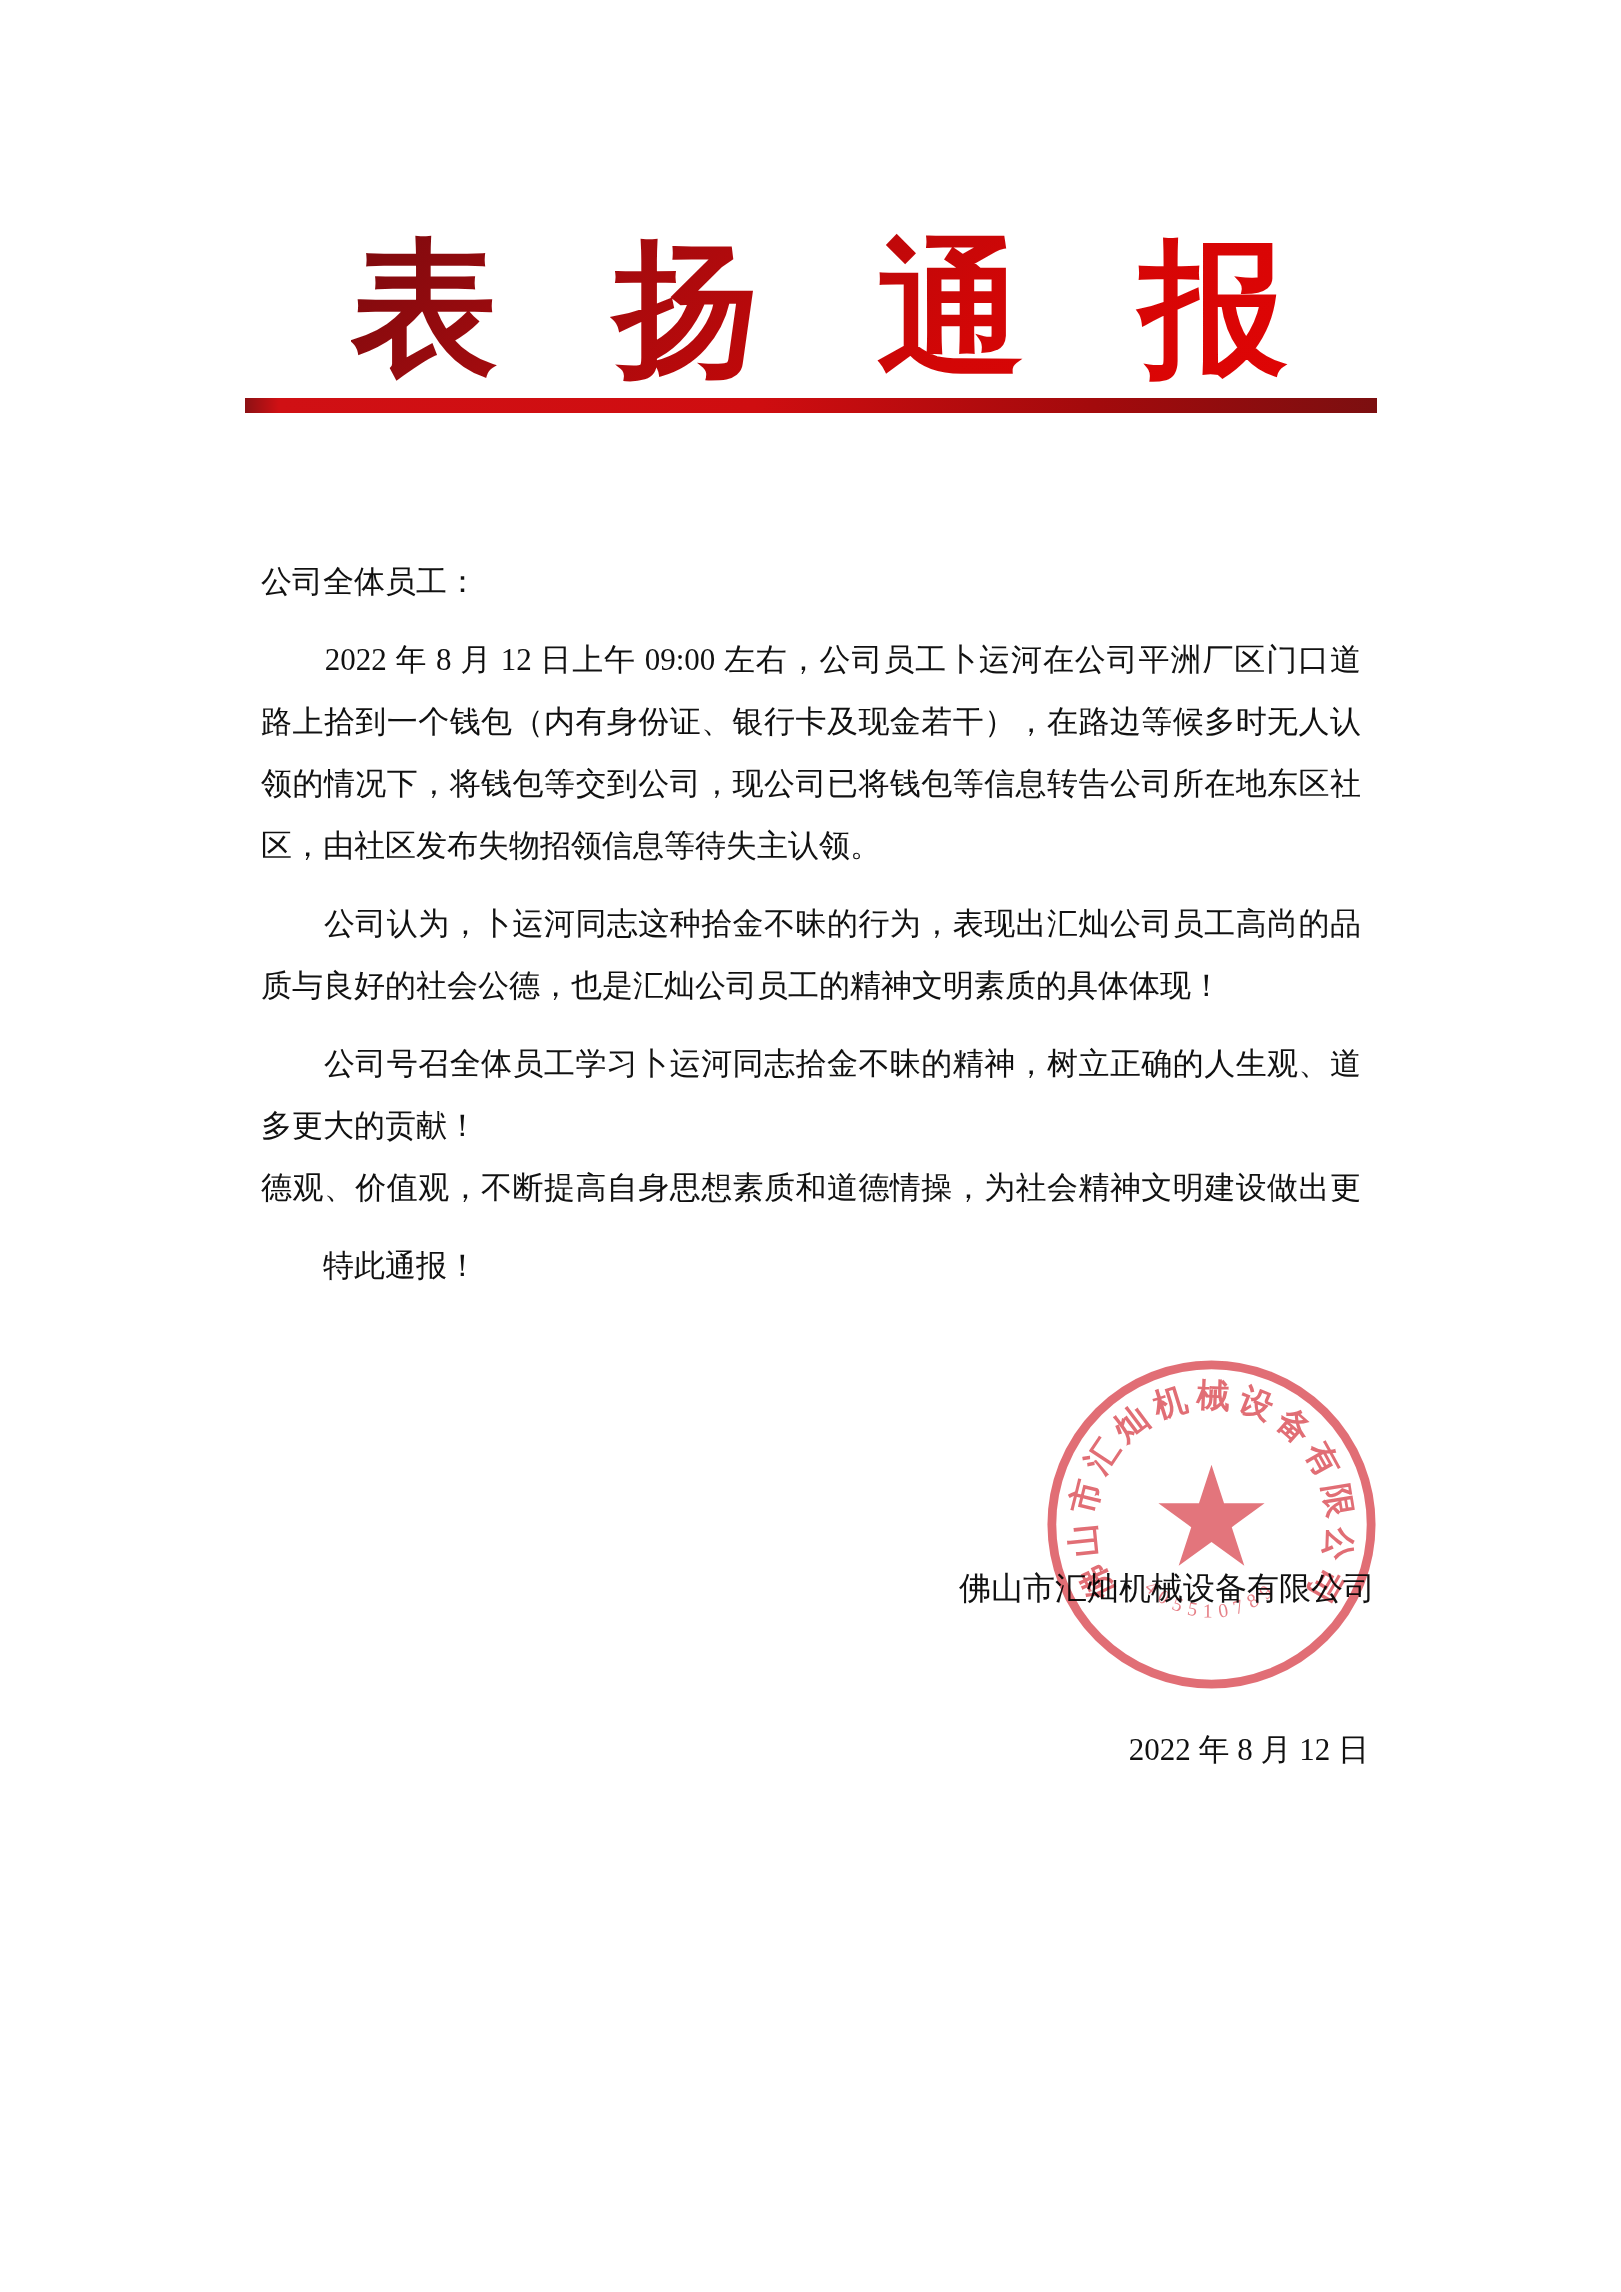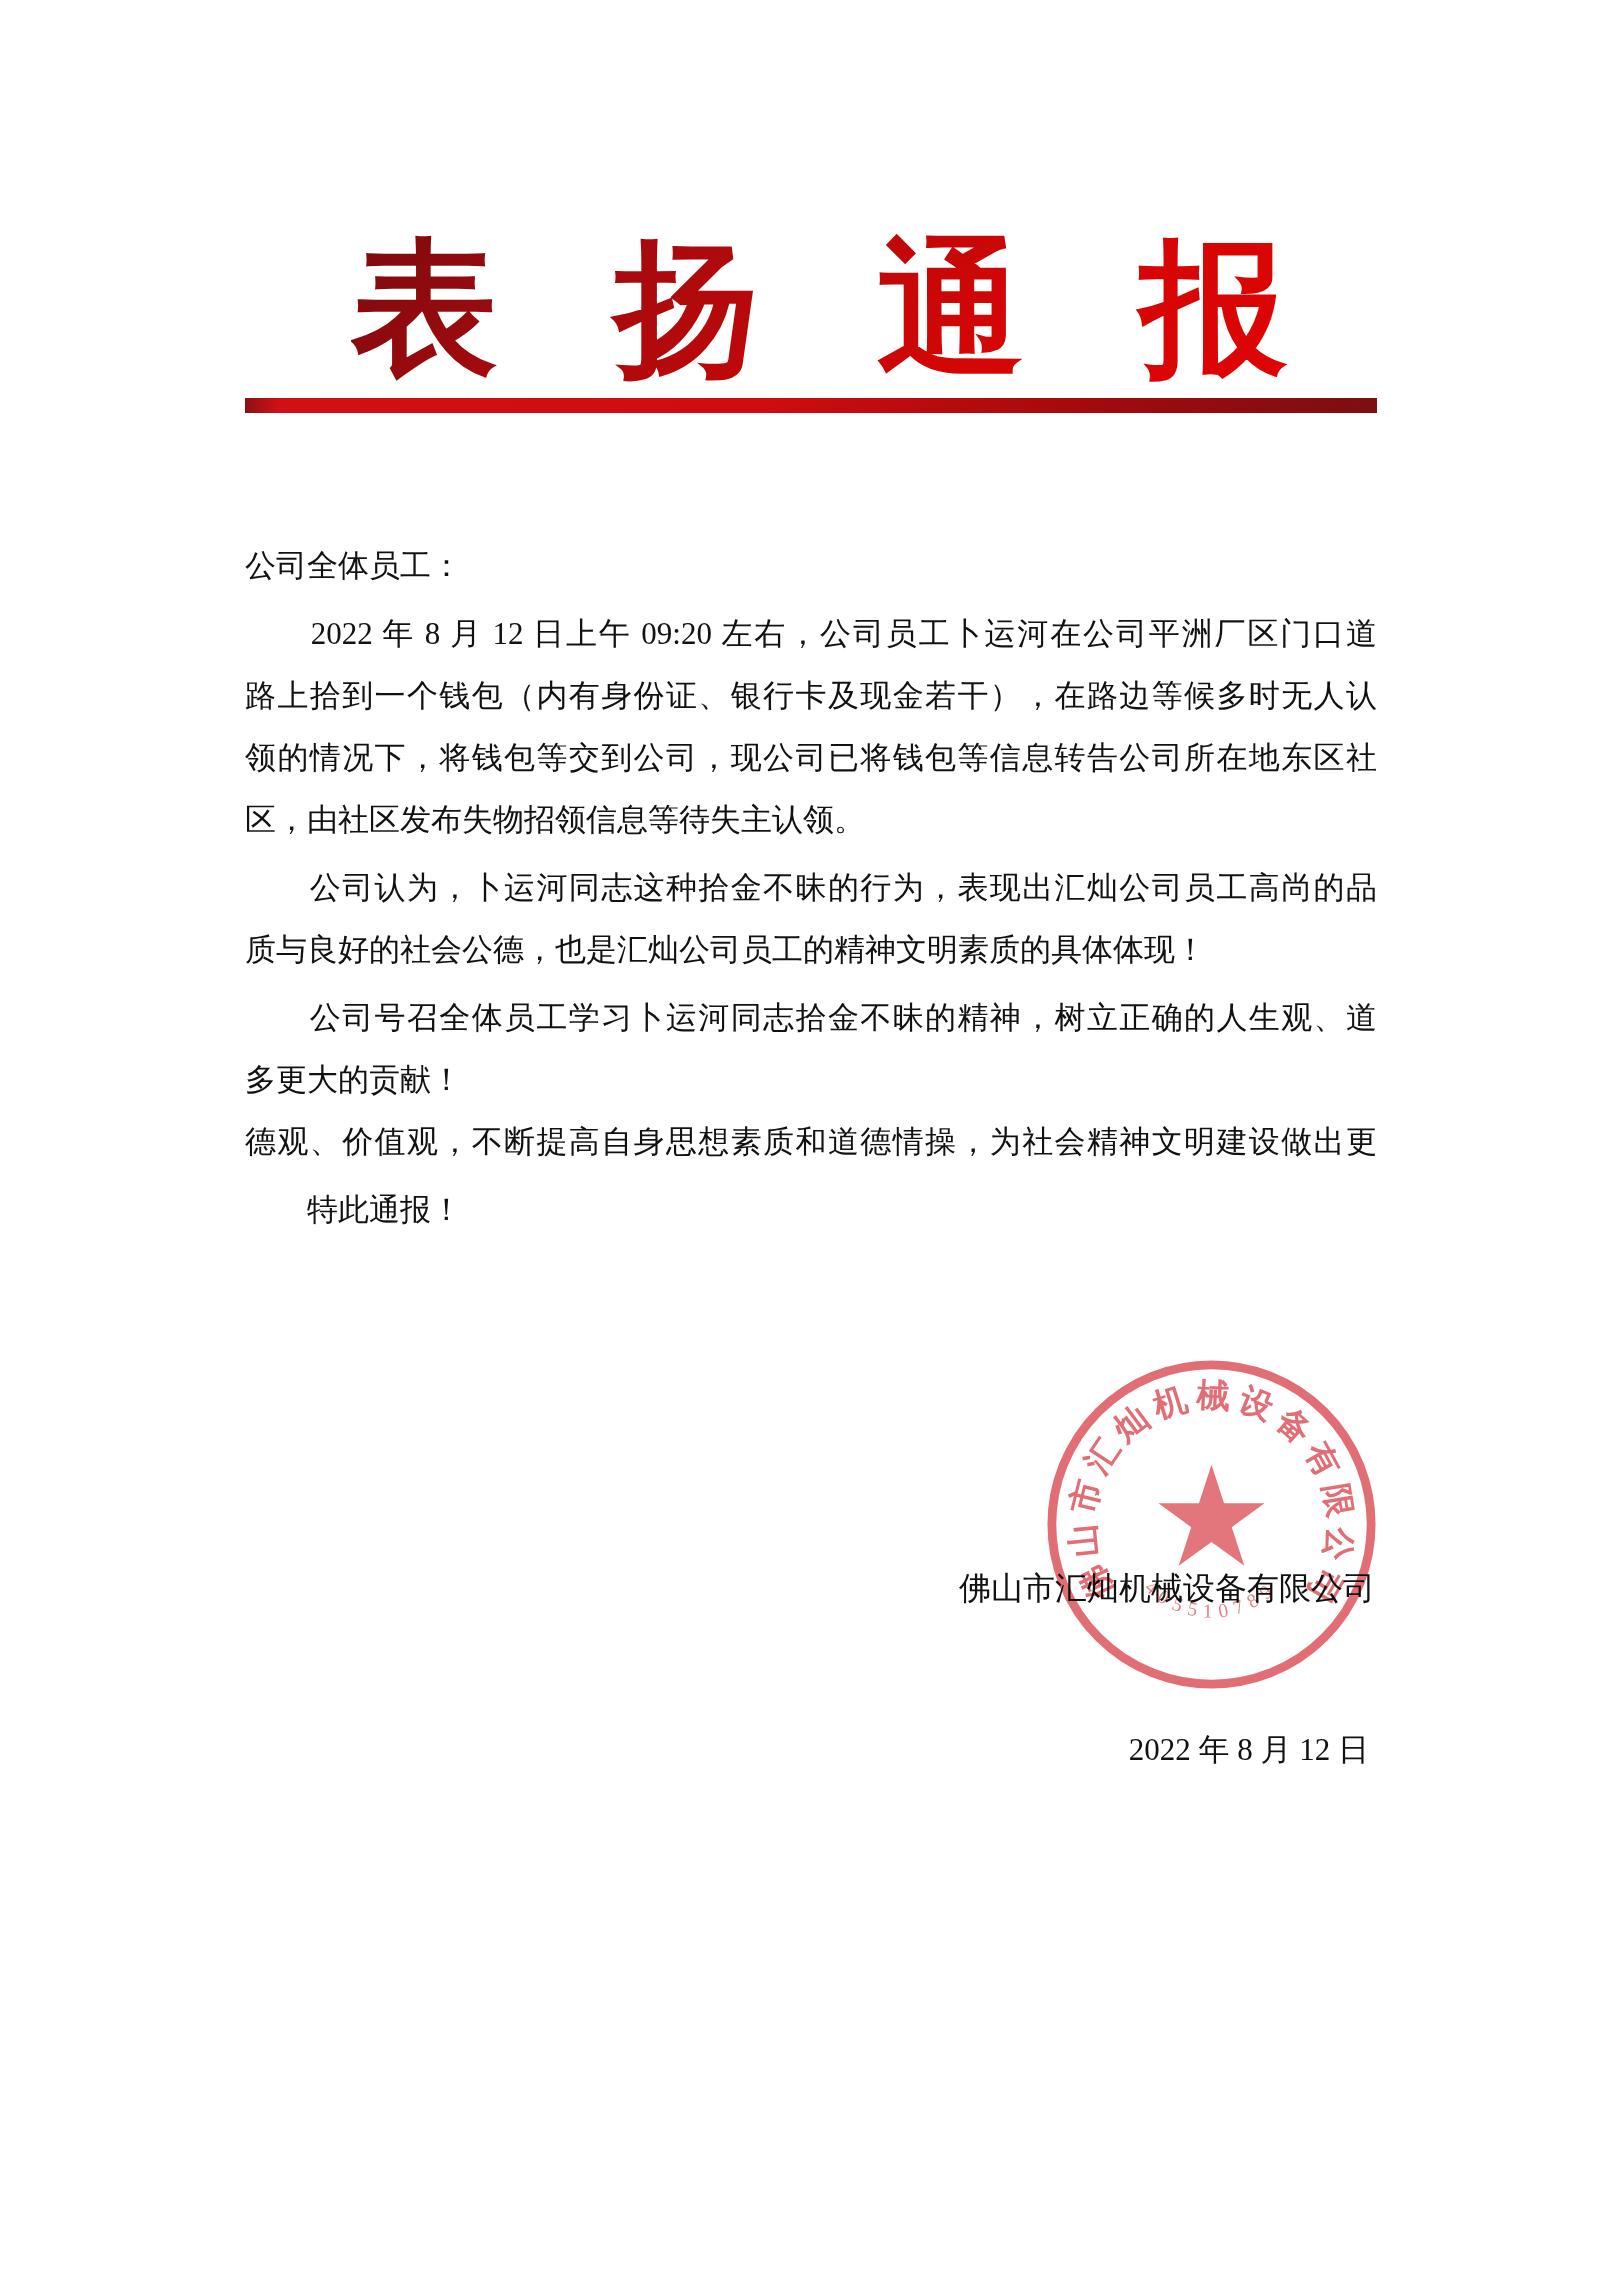--- a/index.html
+++ b/index.html
@@ -21,21 +21,21 @@
   }
   .divider {
     position:absolute; left:245px; top:398px;
     width:1132px; height:14.7px;
     background:linear-gradient(90deg,#8c1114 0%,#d01014 3%,#cf0d10 45%,#a30a0c 75%,#7c0f10 100%);
   }
   .body-text {
     position:absolute; left:245px; top:535px; width:1132px;
     font-size:31px; line-height:62px; color:#111111;
   }
-  .para { margin:0; }
+  .para { margin:16px; }
   .para + .para { margin-top:5.9px; }
   .line { min-height:62px; }
   .line.fill { text-align:justify; text-align-last:justify; }
   .sig-company {
     position:absolute; left:245px; top:1556px; width:1130px;
     text-align:right; font-size:32px; line-height:64px; color:#111111;
     white-space:nowrap;
   }
   .sig-date {
     position:absolute; left:245px; top:1718px; width:1124px;
@@ -58,21 +58,21 @@
 
   <div class="title">表扬通报</div>
 
   <div class="divider"></div>
 
   <div class="body-text">
       <div class="para">
         <div class="line">公司全体员工：</div>
       </div>
       <div class="para">
-        <div class="line fill">　　2022 年 8 月 12 日上午 09:20 左右，公司员工卜运河在公司平洲厂区门口道</div>
+        <div class="line fill">　　2022 年 8 月 12 日上午 09:00 左右，公司员工卜运河在公司平洲厂区门口道</div>
         <div class="line fill">路上拾到一个钱包（内有身份证、银行卡及现金若干），在路边等候多时无人认</div>
         <div class="line fill">领的情况下，将钱包等交到公司，现公司已将钱包等信息转告公司所在地东区社</div>
         <div class="line">区，由社区发布失物招领信息等待失主认领。</div>
       </div>
       <div class="para">
         <div class="line fill">　　公司认为，卜运河同志这种拾金不昧的行为，表现出汇灿公司员工高尚的品</div>
         <div class="line">质与良好的社会公德，也是汇灿公司员工的精神文明素质的具体体现！</div>
       </div>
       <div class="para">
         <div class="line fill">　　公司号召全体员工学习卜运河同志拾金不昧的精神，树立正确的人生观、道</div>

